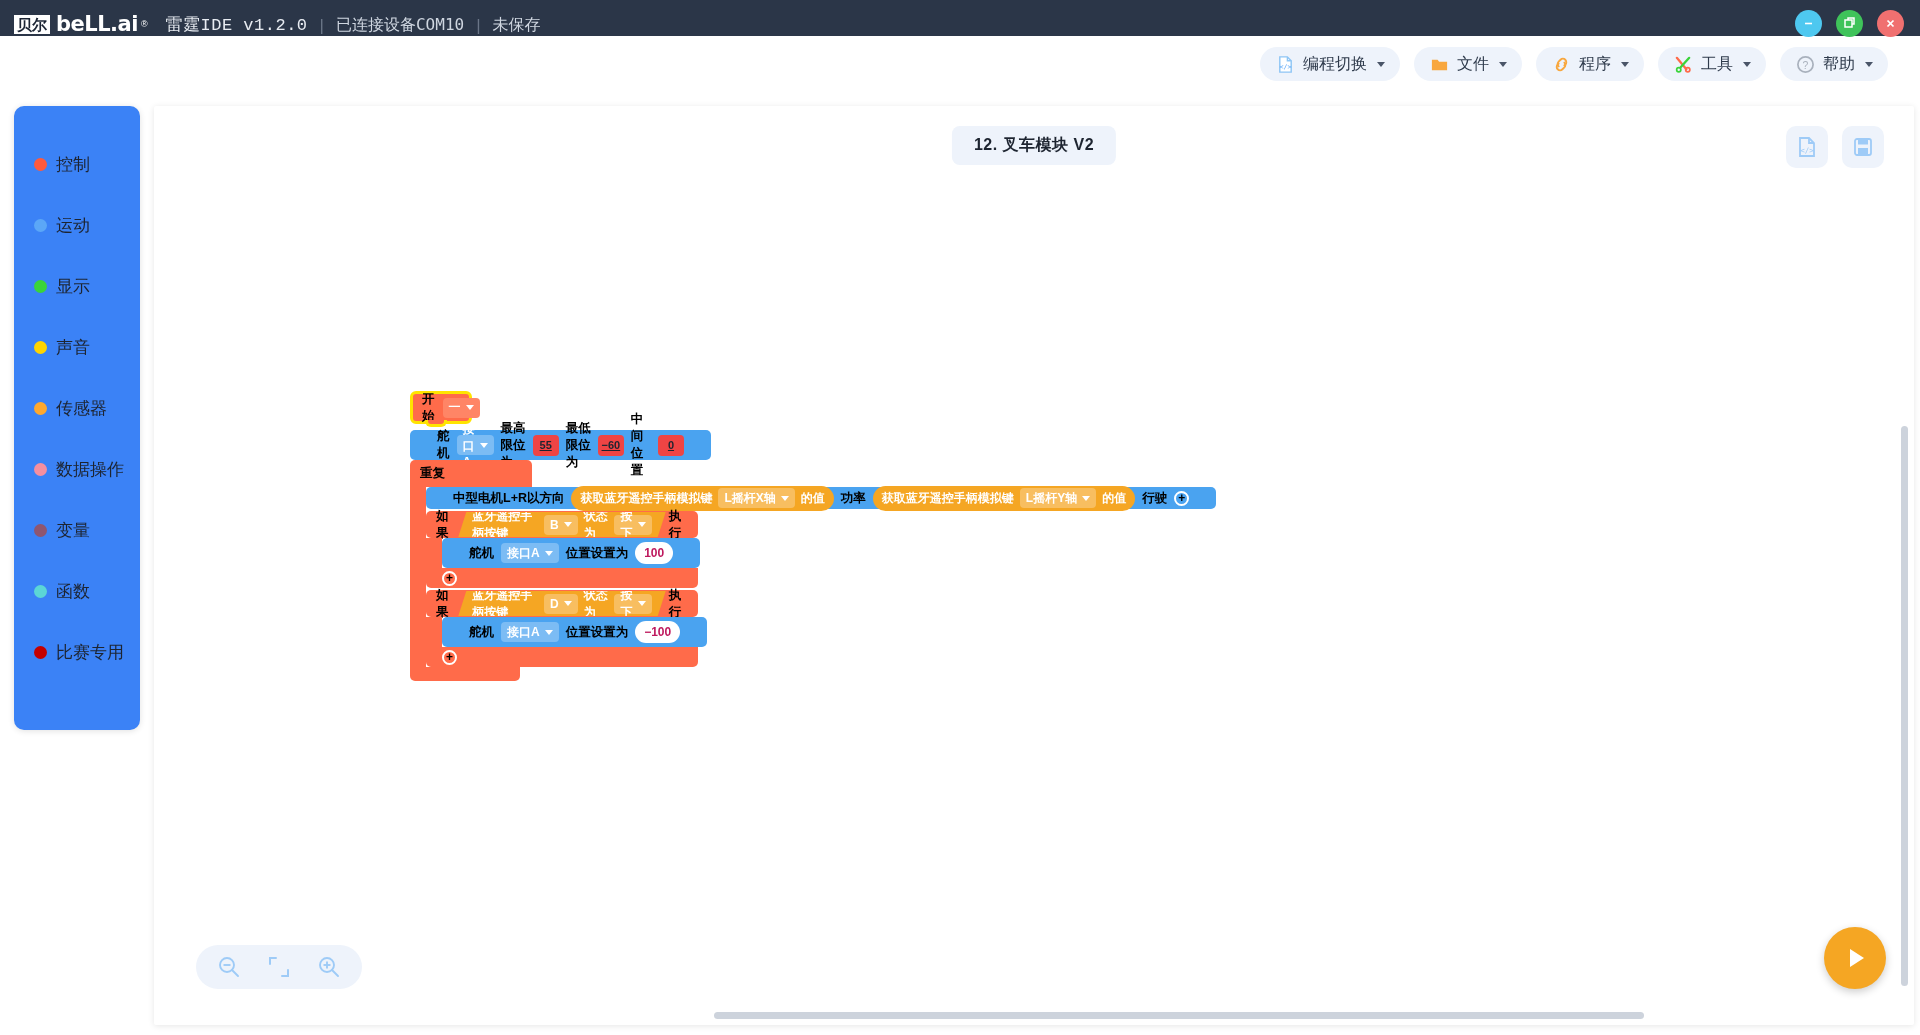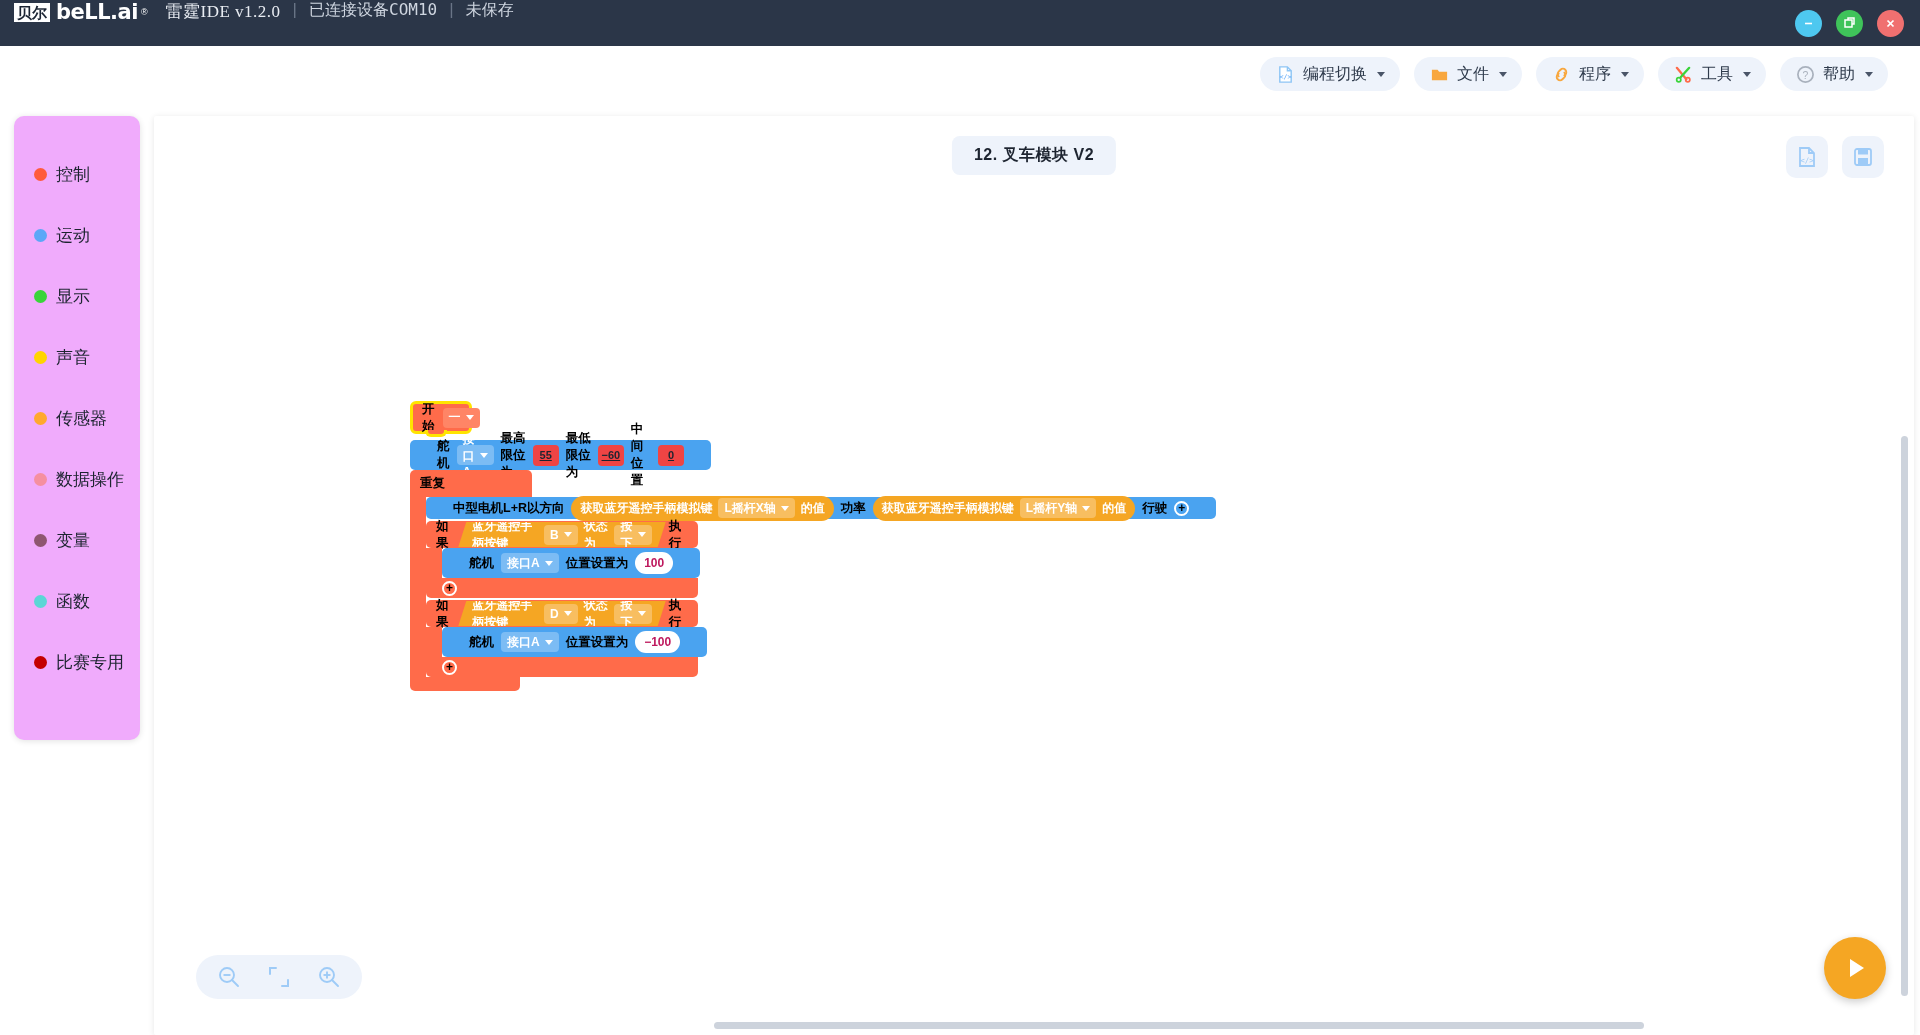--- a/index.html
+++ b/index.html
@@ -5,36 +5,36 @@
   * { box-sizing: border-box; margin: 0; padding: 0; }
   html, body {
     width: 1920px; height: 1035px;
     font-family: "Liberation Sans", "DejaVu Sans", sans-serif;
     background: #ffffff;
     overflow: hidden;
   }
 
   
   #titlebar {
-    height: 46px; background: #2b3648; display: flex; align-items: flex-start;
+    height: 36px; background: #2b3648; display: flex; align-items: flex-end;
     padding: 0 14px; position: relative;
   }
   .brand { display: flex; align-items: center; gap: 2px; }
   .brand-cn {
     background: #ffffff; color: #1b2433; font-size: 15px; font-weight: bold;
     padding: 1px 3px; letter-spacing: 0px; line-height: 17px;
   }
   .brand-en {
     color: #ffffff; font-size: 21px; font-weight: bold; letter-spacing: -0.5px;
     margin-left: 4px; font-family: "DejaVu Sans", sans-serif;
   }
   .brand-tm { color: #ffffff; font-size: 9px; vertical-align: super; margin-left:1px;}
   #title-text {
     color: #e8ecf2; font-size: 17px; margin-left: 18px; letter-spacing: 0.5px;
-    font-family: Liberation Serif, serif;
+    font-family: Liberation Mono, monospace;
   }
   .tbsep { color: #6a7587; margin: 0 12px; font-size: 17px; }
   .tbinfo { color: #cfd6e0; font-size: 16px; font-family: "DejaVu Sans Mono", monospace; }
   #win-btns { position: absolute; right: 16px; top: 0; height: 46px; display: flex; align-items: center; gap: 14px; }
   .wbtn { width: 27px; height: 27px; border-radius: 50%; display:flex; align-items:center; justify-content:center; }
   .wbtn.min { background: #4ec8f0; }
   .wbtn.max { background: #3fc35a; }
   .wbtn.close { background: #f07070; }
   .wbtn svg { display: block; }
 
@@ -54,21 +54,21 @@
     border-right: 4.5px solid transparent; border-top: 5.5px solid #4a5568;
     margin-left: 2px;
   }
   .micon { width: 20px; height: 20px; display:flex; align-items:center; justify-content:center;}
 
   
   #body { display: flex; height: calc(1035px - 46px - 56px); padding: 14px 0 0 14px; }
 
   
   #sidebar {
-    width: 126px; background: #f0abfc; border-radius: 10px;
+    width: 126px; background: #3b82f6; border-radius: 10px;
     box-shadow: 0 1px 6px rgba(0,0,0,0.12);
     padding-top: 28px; height: 624px; flex: 0 0 126px;
   }
   .cat { display: flex; align-items: center; gap: 9px; height: 61px; padding-left: 20px; cursor: pointer; }
   .dot { width: 13px; height: 13px; border-radius: 50%; flex: 0 0 13px; }
   .cat .nm { font-size: 17px; color: #1d2430; white-space: nowrap; }
 
   
   #canvas-wrap {
     flex: 1; margin-left: 14px; margin-right: 6px; background: #ffffff;

